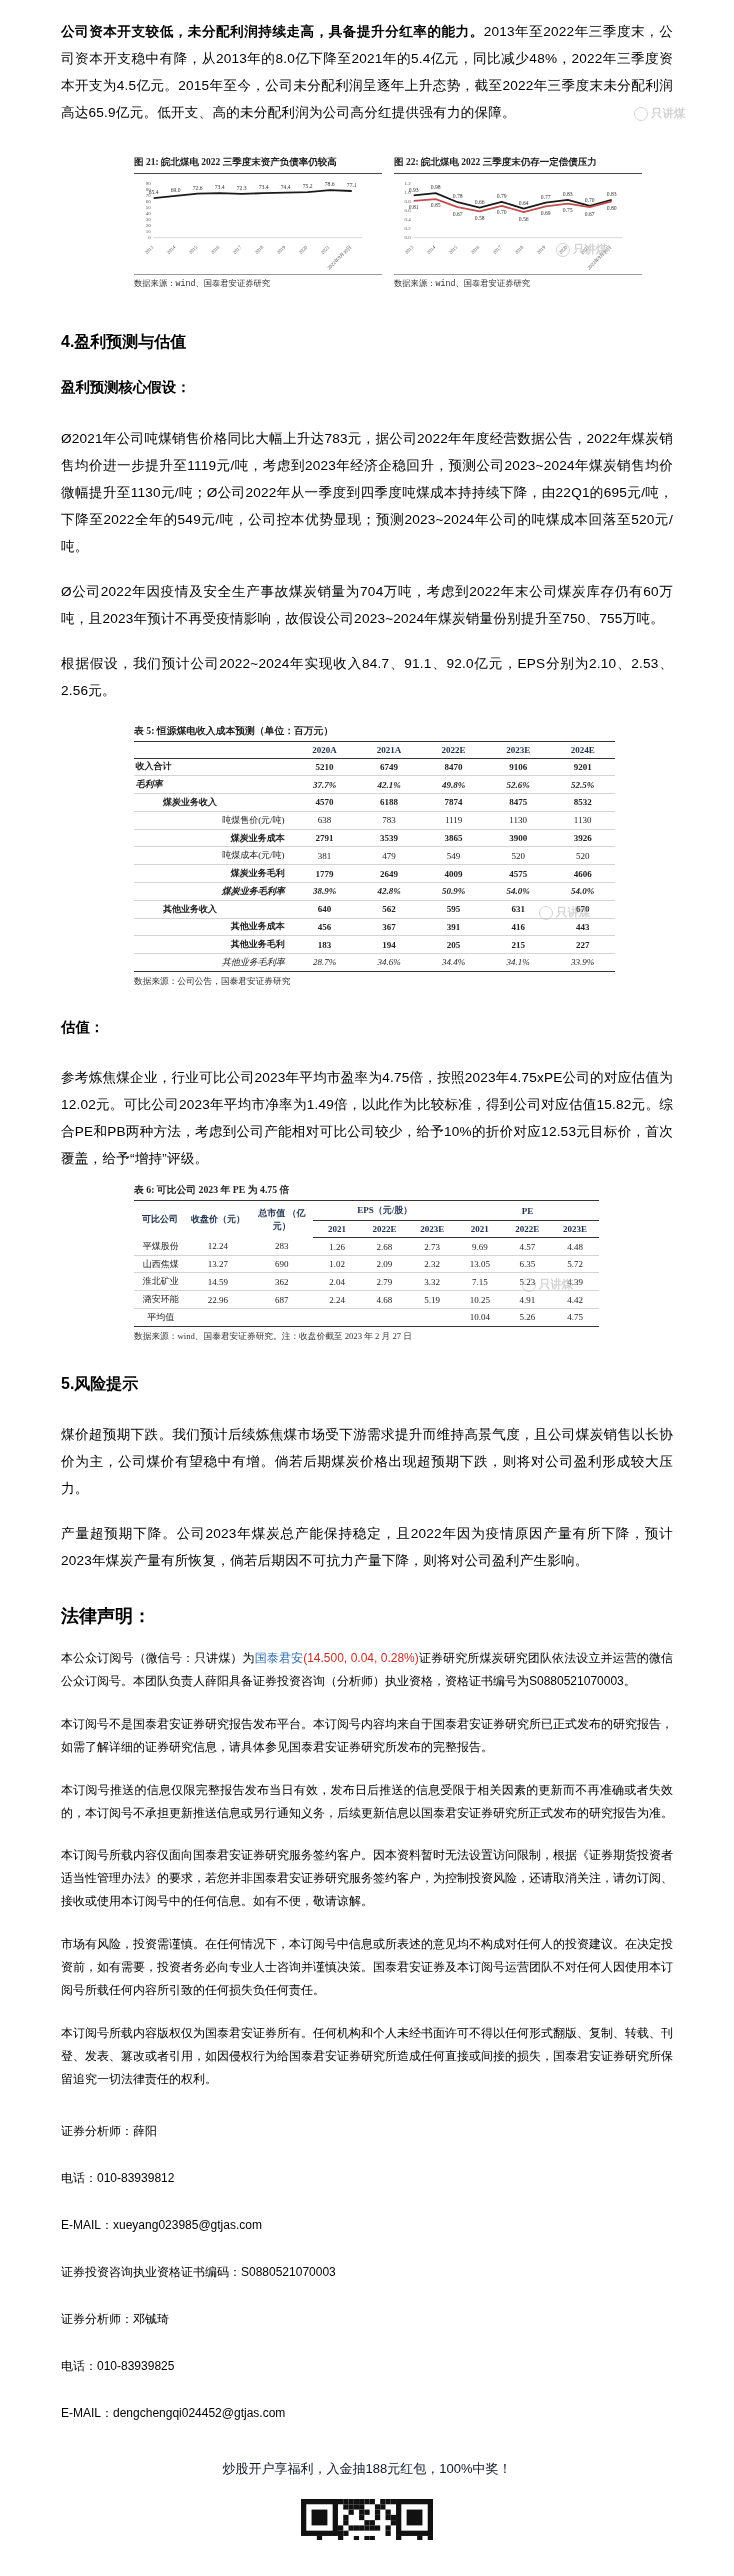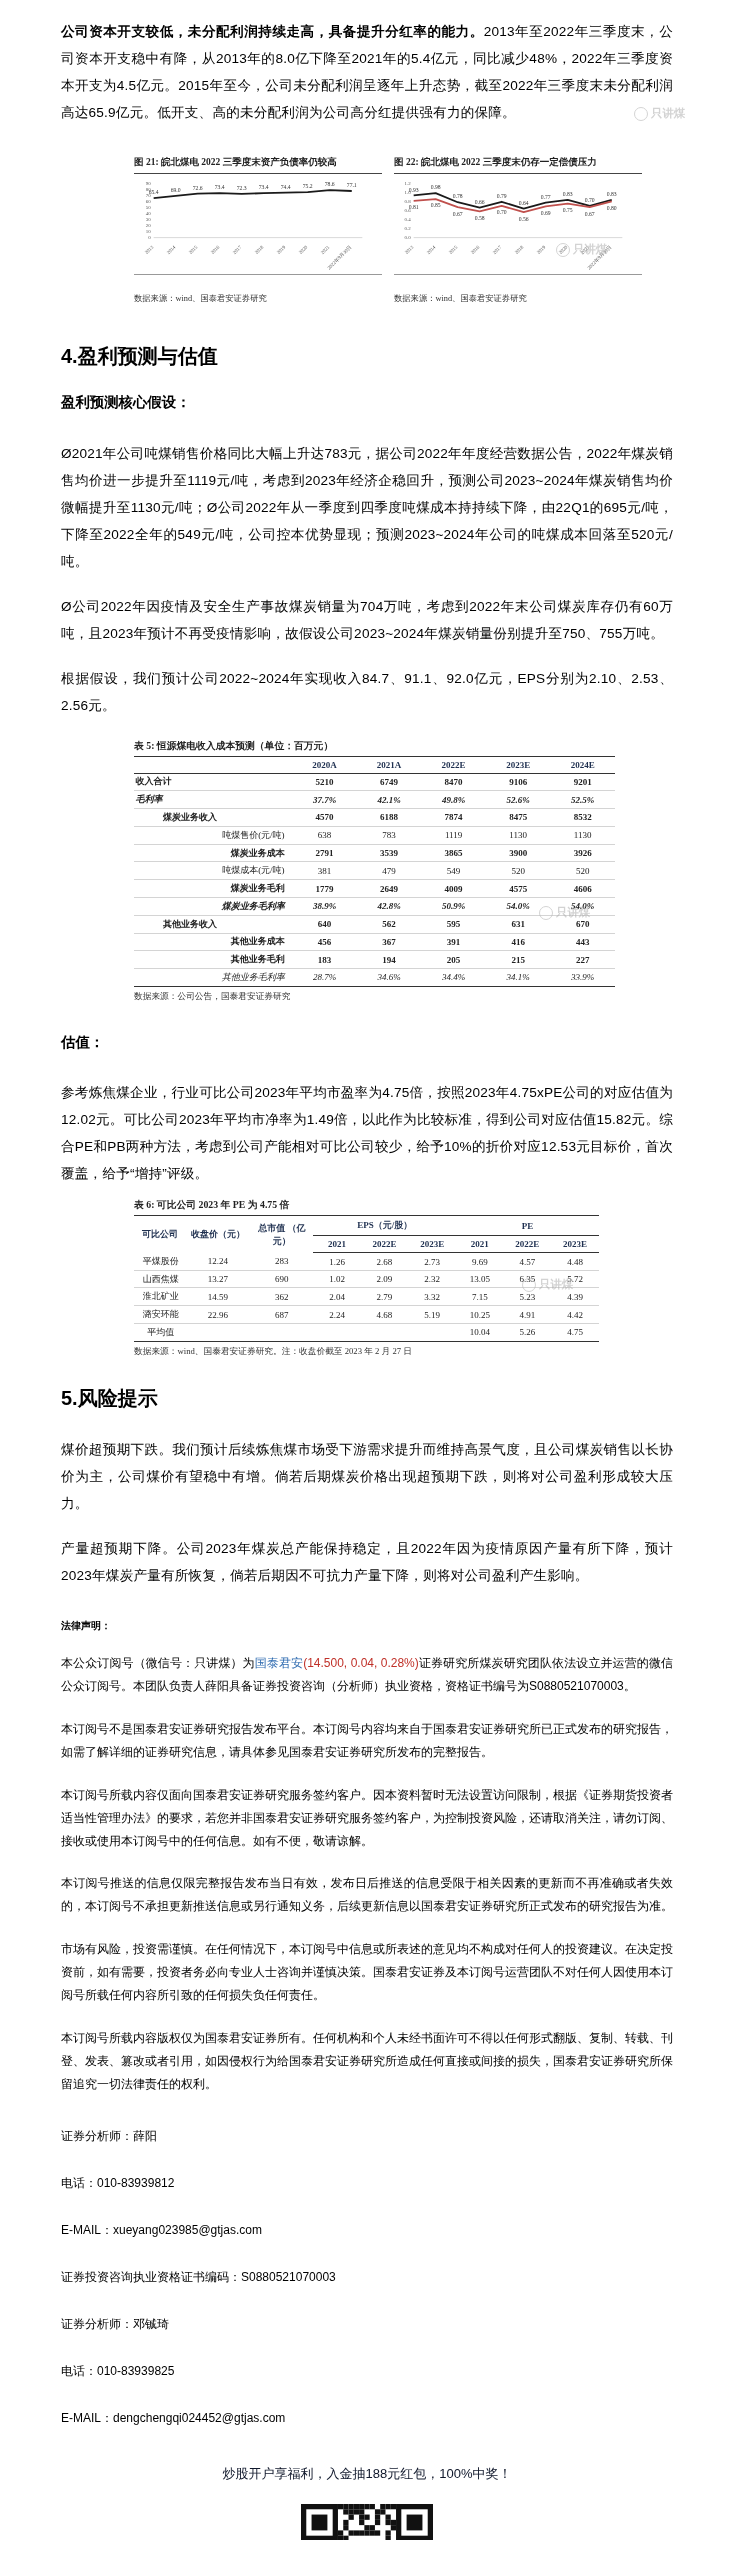--- a/index.html
+++ b/index.html
@@ -7,32 +7,32 @@
         font-family:"Liberation Sans","DejaVu Sans",sans-serif;color:#000;}
   .content{padding:0 61px;}
 
   
   .body-p{font-size:13.6px;line-height:27px;margin:0;text-align:justify;letter-spacing:0.2px;}
   .intro{margin-top:18px;}
   .intro b{font-weight:700;}
   .mt-p{margin-top:18px;}
 
   
-  .h-big{font-size:20px;font-weight:700;margin:42px 0 0 0;line-height:21px;}
+  .h-big{font-size:16px;font-weight:700;margin:42px 0 0 0;line-height:21px;}
   .h-sub{font-size:14.4px;font-weight:700;margin:26px 0 0 0;line-height:19.7px;}
   .h-para-gap{margin-top:27px;}
 
   
   .figures-row{display:flex;gap:12px;margin:30px 0 0 73px;}
   .fig{width:248px;}
   .fig-cap{font-family:"Liberation Serif","DejaVu Serif",serif;font-weight:700;font-size:9.5px;color:#222;
            padding-bottom:3.8px;border-bottom:1.5px solid #444;white-space:nowrap;}
   .fig-chart{height:100px;}
-  .fig-src{font-family:Liberation Serif, serif;font-size:8.3px;color:#333;
-           border-top:0.8px solid #999;padding-top:18px;}
+  .fig-src{font-family:Liberation Mono, monospace;font-size:8.3px;color:#333;
+           border-top:0.8px solid #999;padding-top:3px;}
   .tick{font:6.5px "Liberation Serif",serif;fill:#555;}
   .dlabel{font:7.5px "Liberation Serif",serif;fill:#333;}
 
   
   .tblwrap{margin-left:73px;font-family:"Liberation Serif","DejaVu Serif",serif;}
   .t5wrap{width:481px;margin-top:21px;}
   .t6wrap{width:465px;margin-top:12px;}
   .tbl-title{font-weight:700;font-size:9.8px;color:#222;padding-bottom:3px;border-bottom:1.5px solid #333;}
   table.rtab{border-collapse:collapse;width:100%;font-size:9px;color:#222;}
   table.rtab th{color:#1f3050;font-weight:700;padding:3px 1.5px;}
@@ -42,21 +42,21 @@
   .t5 td.lab{text-align:left;}
   .t5 .l1 td.lab{padding-left:29px;}
   .t5 .l2 td.lab{text-align:right;padding-right:7.6px;}
   tr.b td{font-weight:700;}
   tr.i td{font-style:italic;}
   .grp{border-bottom:1.1px solid #333;}
   .t6 td:first-child{padding-left:3px;}
   .tbl-source{font-size:8.7px;color:#333;padding-top:3.8px;}
 
   
-  .legal-h{font-size:10px;font-weight:700;margin:30px 0 0 0;}
+  .legal-h{font-size:18px;font-weight:700;margin:30px 0 0 0;}
   .legal{font-size:12px;line-height:23px;margin:19.7px 0 0 0;text-align:justify;}
   .stock-link{color:#2f6bb0;text-decoration:none;cursor:pointer;}
   .stock-quote{color:#c03028;}
 
   
   .contact{font-size:12px;line-height:15px;margin:32px 0 0 0;}
   .contact.first{margin-top:33px;}
 
   
   .promo{margin-top:39px;text-align:center;font-size:13px;color:#0f172a;}
@@ -367,22 +367,22 @@
       <div class="tbl-source">数据来源：wind、国泰君安证券研究。注：收盘价截至 2023 年 2 月 27 日</div>
     </div>
 
     <h2 class="h-big" style="margin-top:30px;">5.风险提示</h2>
     <p class="body-p h-para-gap">煤价超预期下跌。我们预计后续炼焦煤市场受下游需求提升而维持高景气度，且公司煤炭销售以长协价为主，公司煤价有望稳中有增。倘若后期煤炭价格出现超预期下跌，则将对公司盈利形成较大压力。</p>
     <p class="body-p mt-p">产量超预期下降。公司2023年煤炭总产能保持稳定，且2022年因为疫情原因产量有所下降，预计2023年煤炭产量有所恢复，倘若后期因不可抗力产量下降，则将对公司盈利产生影响。</p>
 
     <p class="legal-h">法律声明：</p>
     <p class="legal"><span>本公众订阅号（微信号：只讲煤）为</span><a class="stock-link">国泰君安</a><span class="stock-quote">(14.500, 0.04, 0.28%)</span><span>证券研究所煤炭研究团队依法设立并运营的微信公众订阅号。本团队负责人薛阳具备证券投资咨询（分析师）执业资格，资格证书编号为S0880521070003。</span></p>
     <p class="legal">本订阅号不是国泰君安证券研究报告发布平台。本订阅号内容均来自于国泰君安证券研究所已正式发布的研究报告，如需了解详细的证券研究信息，请具体参见国泰君安证券研究所发布的完整报告。</p>
+    <p class="legal">本订阅号推送的信息仅限完整报告发布当日有效，发布日后推送的信息受限于相关因素的更新而不再准确或者失效的，本订阅号不承担更新推送信息或另行通知义务，后续更新信息以国泰君安证券研究所正式发布的研究报告为准。</p>
     <p class="legal">本订阅号所载内容仅面向国泰君安证券研究服务签约客户。因本资料暂时无法设置访问限制，根据《证券期货投资者适当性管理办法》的要求，若您并非国泰君安证券研究服务签约客户，为控制投资风险，还请取消关注，请勿订阅、接收或使用本订阅号中的任何信息。如有不便，敬请谅解。</p>
-    <p class="legal">本订阅号推送的信息仅限完整报告发布当日有效，发布日后推送的信息受限于相关因素的更新而不再准确或者失效的，本订阅号不承担更新推送信息或另行通知义务，后续更新信息以国泰君安证券研究所正式发布的研究报告为准。</p>
     <p class="legal">市场有风险，投资需谨慎。在任何情况下，本订阅号中信息或所表述的意见均不构成对任何人的投资建议。在决定投资前，如有需要，投资者务必向专业人士咨询并谨慎决策。国泰君安证券及本订阅号运营团队不对任何人因使用本订阅号所载任何内容所引致的任何损失负任何责任。</p>
     <p class="legal">本订阅号所载内容版权仅为国泰君安证券所有。任何机构和个人未经书面许可不得以任何形式翻版、复制、转载、刊登、发表、篡改或者引用，如因侵权行为给国泰君安证券研究所造成任何直接或间接的损失，国泰君安证券研究所保留追究一切法律责任的权利。</p>
 
     <p class="contact first">证券分析师：薛阳</p>
     <p class="contact">电话：010-83939812</p>
     <p class="contact">E-MAIL：xueyang023985@gtjas.com</p>
     <p class="contact">证券投资咨询执业资格证书编码：S0880521070003</p>
     <p class="contact">证券分析师：邓铖琦</p>
     <p class="contact">电话：010-83939825</p>
     <p class="contact">E-MAIL：dengchengqi024452@gtjas.com</p>

